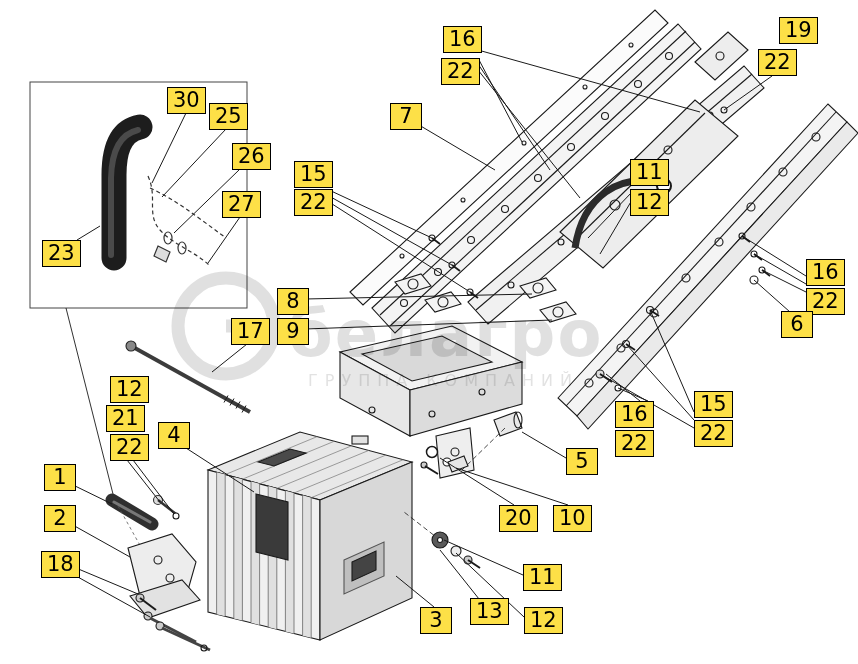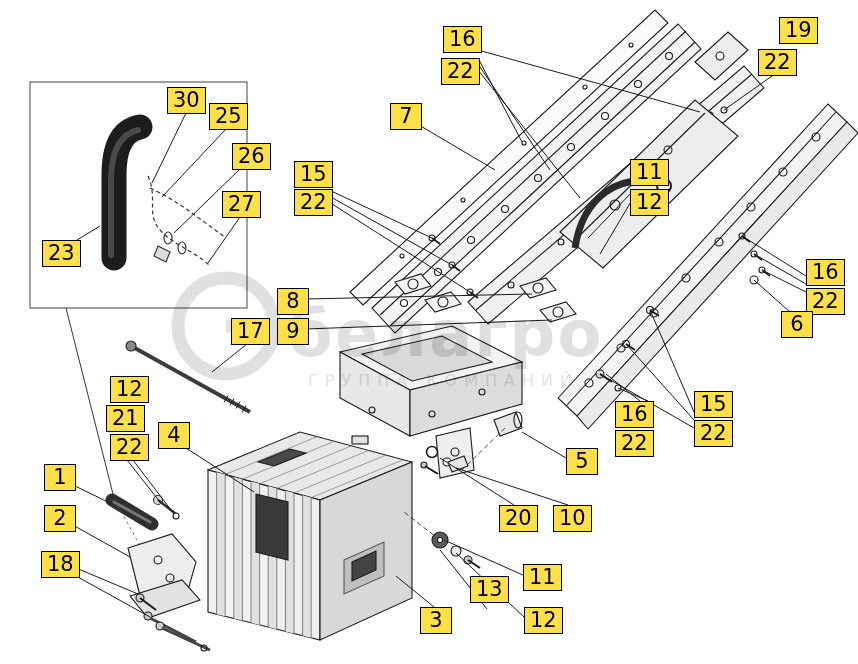--- a/index.html
+++ b/index.html
@@ -332,15 +332,15 @@
   <div class="callout" style="left:694px;top:391px">15</div>
   <div class="callout" style="left:694px;top:420px">22</div>
   <div class="callout" style="left:615px;top:401px">16</div>
   <div class="callout" style="left:615px;top:430px">22</div>
   <div class="callout" style="left:566px;top:448px">5</div>
   <div class="callout" style="left:499px;top:505px">20</div>
   <div class="callout" style="left:553px;top:505px">10</div>
   <div class="callout" style="left:523px;top:564px">11</div>
   <div class="callout" style="left:524px;top:607px">12</div>
   <div class="callout" style="left:420px;top:607px">3</div>
-  <div class="callout" style="left:470px;top:576px">13</div>
+  <div class="callout" style="left:470px;top:598px">13</div>
 
 </div>
 
 </body></html>

